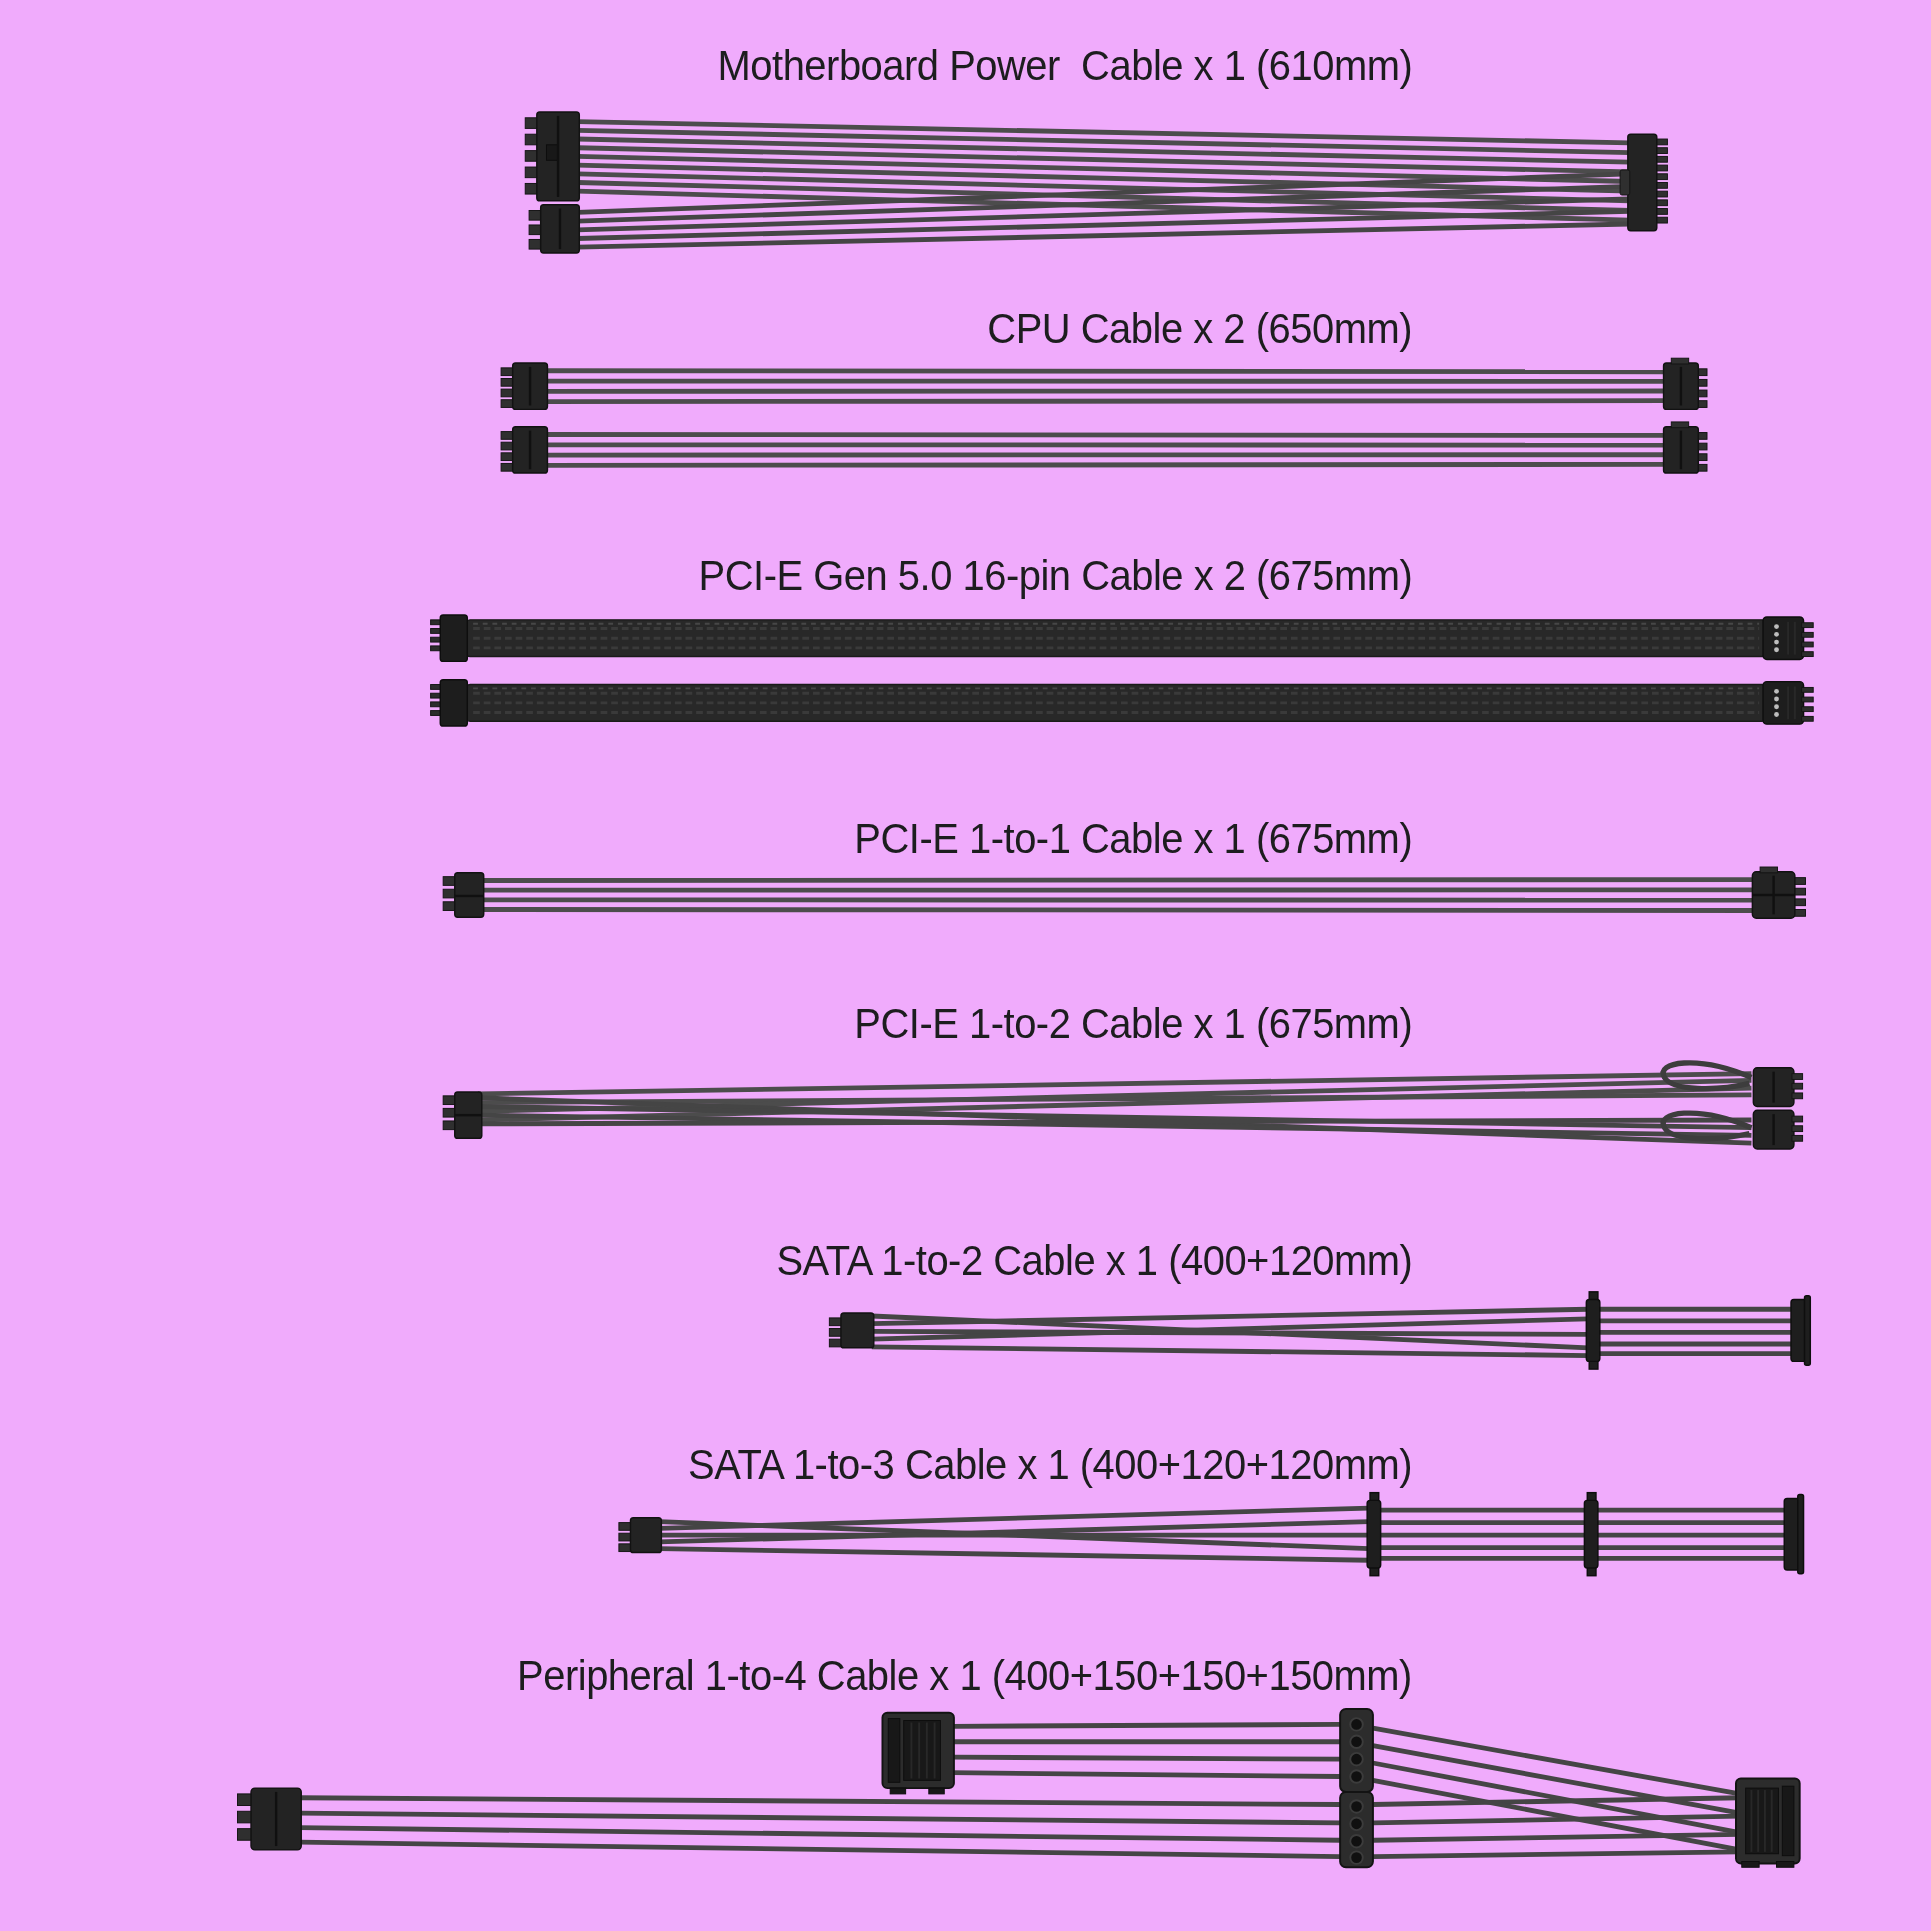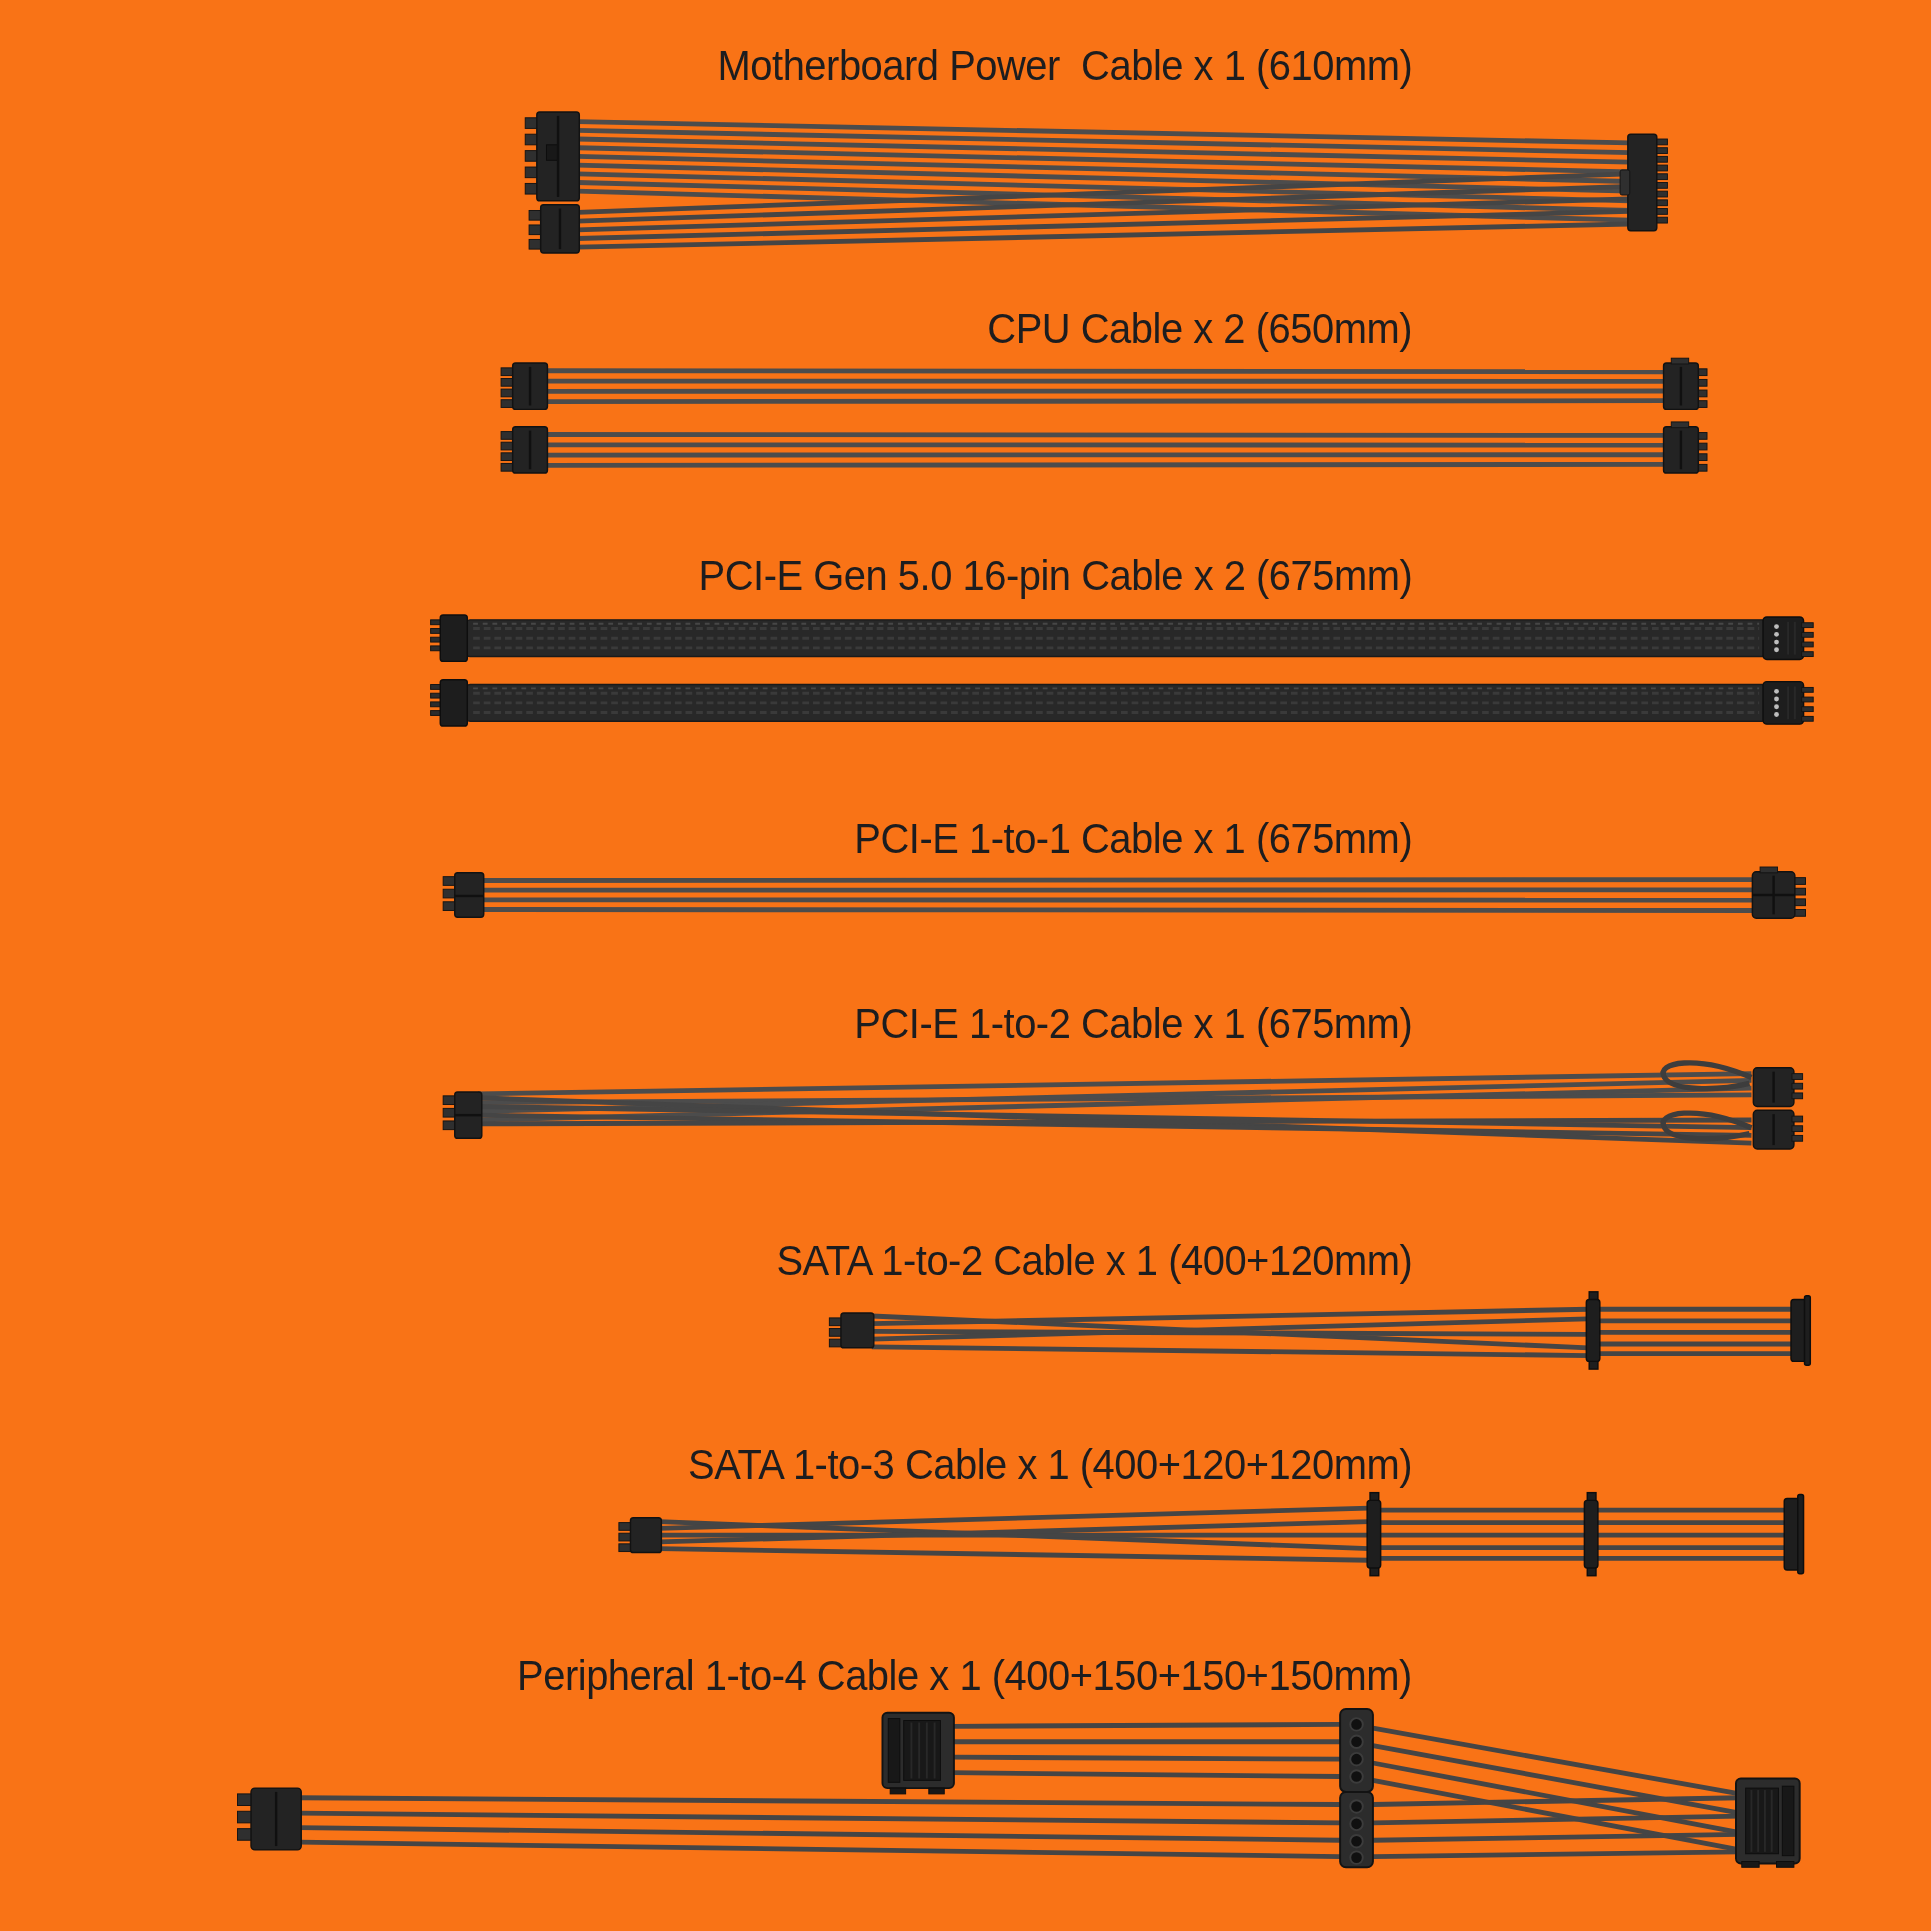--- a/index.html
+++ b/index.html
@@ -1,19 +1,19 @@
 <!DOCTYPE html>
 <html><head>
 <meta charset="utf-8">
 <style>
   html,body{margin:0;padding:0;background:#ffffff;}
   .canvas{
     position:relative;
     width:1931px;height:1931px;
-    background:#f97316;
+    background:#f0abfc;
     overflow:hidden;
     font-family:"Liberation Sans", sans-serif;
   }
   .cable-label{
     position:absolute;
     right:519px;
     font-size:42px;
     line-height:1.1;
     color:#1d1d1f;
     letter-spacing:-0.5px;

